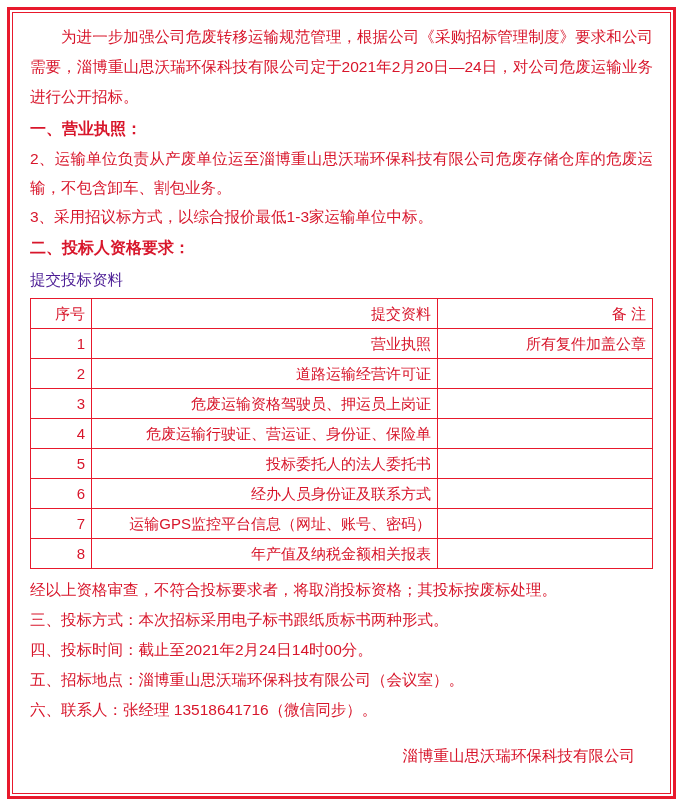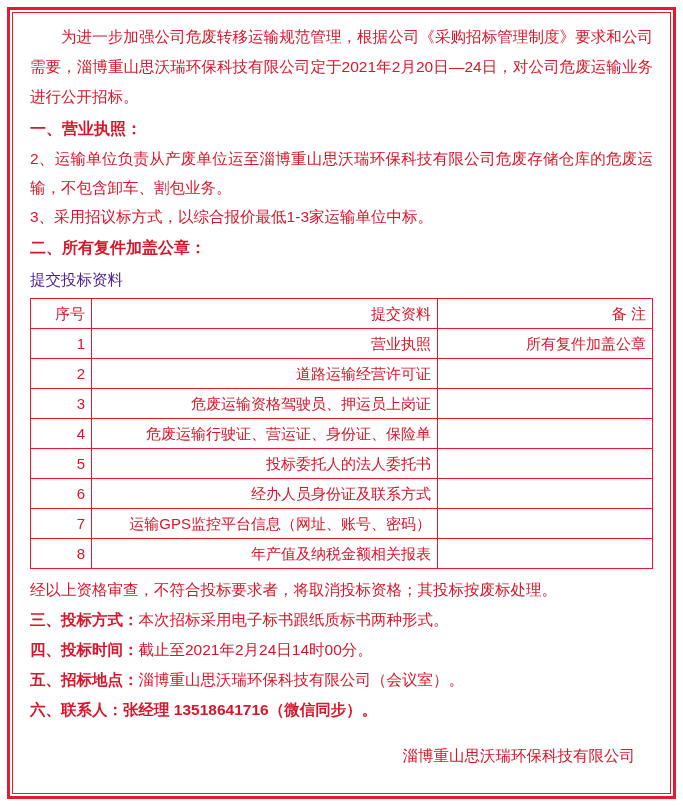--- a/index.html
+++ b/index.html
@@ -112,21 +112,21 @@
     color: #d8162b;
     margin: 4px 0 0 0;
   }
   .section-line {
     font-size: 15.5px;
     line-height: 30px;
     color: #d8162b;
     margin: 0;
   }
   .section-line b {
-    font-weight: bold;
+    font-weight: normal;
     margin-top: 39px;
   }
   .signature {
     margin-top: 16px;
     text-align: right;
     padding-right: 18px;
   }
   .signature div {
     font-size: 15.5px;
     line-height: 30px;
@@ -143,21 +143,21 @@
 
   <div class="content">
 
     <p class="para indent">为进一步加强公司危废转移运输规范管理，根据公司《采购招标管理制度》要求和公司需要，淄博重山思沃瑞环保科技有限公司定于2021年2月20日—24日，对公司危废运输业务进行公开招标。</p>
 
     <p class="heading">一、营业执照：</p>
 
     <p class="item">2、运输单位负责从产废单位运至淄博重山思沃瑞环保科技有限公司危废存储仓库的危废运输，不包含卸车、割包业务。</p>
     <p class="item">3、采用招议标方式，以综合报价最低1-3家运输单位中标。</p>
 
-    <p class="heading">二、所有复件加盖公章：</p>
+    <p class="heading">二、投标人资格要求：</p>
     <p class="sub-label">提交投标资料</p>
 
     <table class="docs">
       <thead>
         <tr>
           <th class="col-no">序号</th>
           <th class="col-doc">提交资料</th>
           <th class="col-note">备 注</th>
         </tr>
       </thead>

